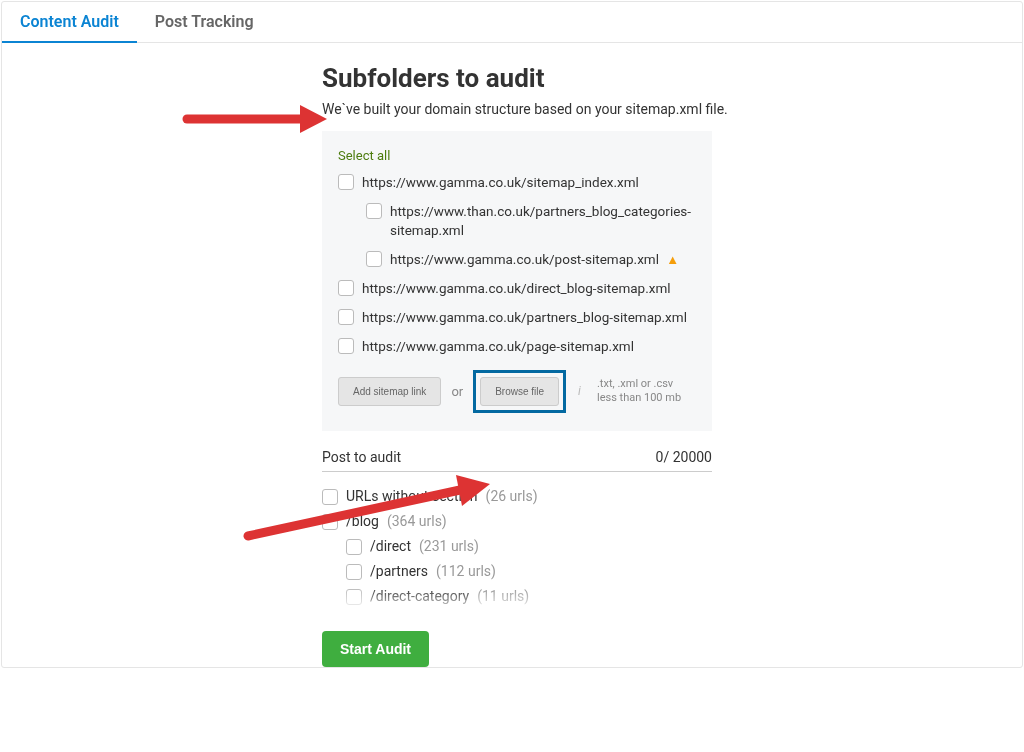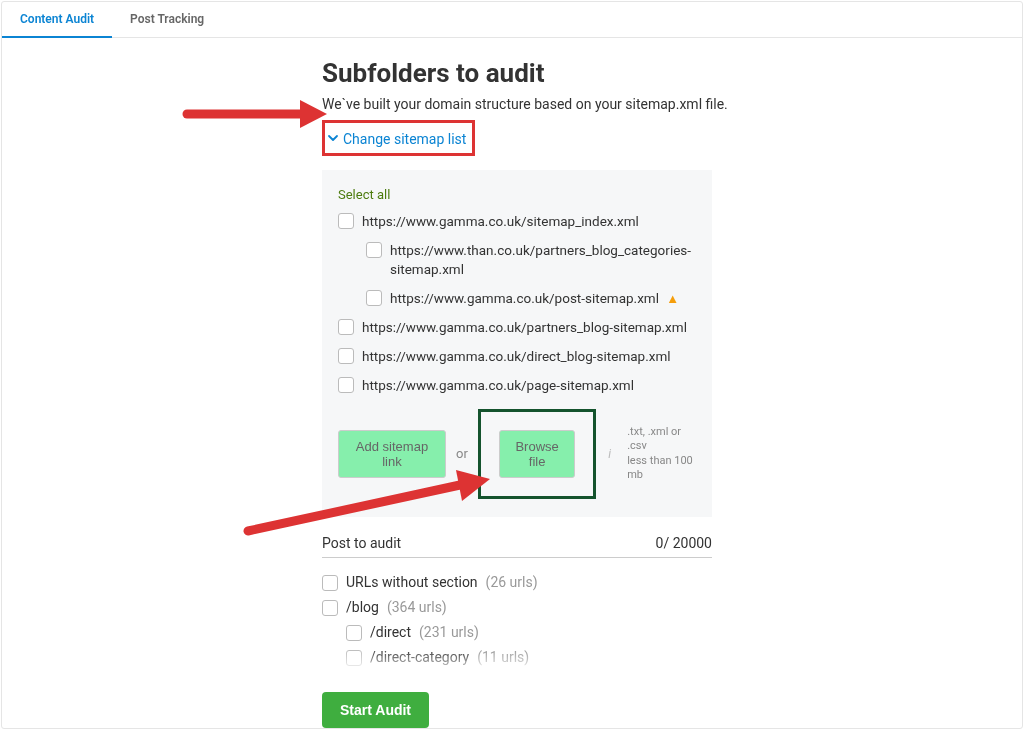--- a/index.html
+++ b/index.html
@@ -1,38 +1,38 @@
 <!DOCTYPE html>
 <html><head>
 <meta charset="utf-8">
 <style>
   *{box-sizing:border-box;margin:0;padding:0;}
   body{font-family:-apple-system,BlinkMacSystemFont,"Segoe UI",Roboto,Arial,sans-serif;background:#fff;color:#333;font-size:14px;width:1024px;height:752px;overflow:hidden;}
   .frame{border:1px solid #e5e5e5;border-radius:3px;margin:1px;}
   .tabs{display:flex;border-bottom:1px solid #e5e5e5;}
-  .tab{padding:10px 18px;font-size:12px;font-weight:600;color:#666;cursor:pointer;}
+  .tab{padding:10px 18px;font-size:16px;font-weight:600;color:#666;cursor:pointer;}
   .tab.active{color:#0b84d3;border-bottom:2px solid #0b84d3;margin-bottom:-1px;}
   .content{padding:20px 0 0 0;max-width:720px;margin-left:320px;position:relative;}
   h2{font-size:26px;font-weight:700;color:#333;margin-bottom:8px;}
   .desc{font-size:14px;color:#333;margin-bottom:8px;}
   .collapse-link{display:inline-flex;align-items:center;gap:4px;color:#0b84d3;font-size:14px;cursor:pointer;padding:4px 0;}
   .chev{display:inline-block;}
   .hl-box{border:3px solid #d33;padding:4px 6px 2px 2px;display:inline-block;}
   .panel{background:#f6f7f8;padding:16px 16px 18px 16px;margin-top:14px;width:390px;}
   .link{color:#4d7c0f;font-size:13px;cursor:pointer;}
   .sitemap-list{margin-top:10px;}
   .row{display:flex;align-items:flex-start;gap:8px;margin:10px 0;}
   .row.nested{margin-left:28px;}
   .cb{appearance:none;width:16px;height:16px;border:1px solid #bbb;border-radius:3px;background:#fff;flex:0 0 16px;cursor:pointer;margin-top:1px;}
   .row-label{font-size:13.5px;color:#333;line-height:1.4;word-break:break-word;}
   .warn{color:#f59e0b;font-size:13px;margin-left:4px;}
   .action-row{display:flex;align-items:center;gap:10px;margin-top:14px;}
-  .btn{border:1px solid #ccc;background:#86efac;border-radius:3px;padding:8px 14px;font-size:13px;color:#666;cursor:pointer;}
+  .btn{border:1px solid #ccc;background:#e5e5e5;border-radius:3px;padding:8px 14px;font-size:10px;color:#666;cursor:pointer;}
   .or{color:#888;font-size:13px;}
-  .hl-box2{border:3px solid #14532d;padding:18px;display:inline-block;}
+  .hl-box2{border:3px solid #0369a1;padding:4px;display:inline-block;}
   .hint{font-size:11px;color:#888;line-height:1.3;margin-left:4px;}
   .info-i{color:#bbb;font-style:italic;font-size:12px;margin:0 2px;}
   .urls-header{display:flex;justify-content:space-between;align-items:baseline;margin-top:18px;padding-bottom:6px;border-bottom:1px solid #ccc;width:390px;}
   .urls-header .l{font-size:14px;color:#333;}
   .urls-header .r{font-size:14px;color:#333;}
   .folders{margin-top:16px;width:390px;}
   .frow{display:flex;align-items:center;gap:8px;margin:8px 0;}
   .frow.nested{margin-left:24px;}
   .fname{font-size:14px;color:#333;}
   .fcount{color:#999;font-size:14px;}
@@ -48,30 +48,20 @@
   <div class="tabs">
     <div class="tab active">Content Audit</div>
     <div class="tab">Post Tracking</div>
   </div>
 
   <div class="content">
 
     <h2>Subfolders to audit</h2>
     <div class="desc">We`ve built your domain structure based on your sitemap.xml file.</div>
 
-    <span class="hl-box">
-      <span class="collapse-link">
-        <span class="chev">
-          <svg width="12" height="12" viewBox="0 0 12 12">
-              <path d="M2 4 L6 8 L10 4" stroke="#0b84d3" stroke-width="1.8" fill="none" stroke-linecap="round" stroke-linejoin="round"></path>
-            </svg>
-        </span>
-        <span>Change sitemap list</span>
-      </span>
-    </span>
 
     <div class="panel">
       <span class="link">Select all</span>
 
       <div class="sitemap-list">
         <div class="row">
           <input type="checkbox" class="cb" style="">
           <span class="row-label">https://www.gamma.co.uk/sitemap_index.xml</span>
         </div>
         <div class="row nested">
@@ -80,25 +70,25 @@
         </div>
         <div class="row nested">
           <input type="checkbox" class="cb" style="">
           <span class="row-label">
             <span>https://www.gamma.co.uk/post-sitemap.xml</span>
             <span class="warn">▲</span>
           </span>
         </div>
         <div class="row">
           <input type="checkbox" class="cb" style="">
-          <span class="row-label">https://www.gamma.co.uk/partners_blog-sitemap.xml</span>
+          <span class="row-label">https://www.gamma.co.uk/direct_blog-sitemap.xml</span>
         </div>
         <div class="row">
           <input type="checkbox" class="cb" style="">
-          <span class="row-label">https://www.gamma.co.uk/direct_blog-sitemap.xml</span>
+          <span class="row-label">https://www.gamma.co.uk/partners_blog-sitemap.xml</span>
         </div>
         <div class="row">
           <input type="checkbox" class="cb" style="">
           <span class="row-label">https://www.gamma.co.uk/page-sitemap.xml</span>
         </div>
       </div>
 
       <div class="action-row">
         <button class="btn">Add sitemap link</button>
         <span class="or">or</span>
@@ -127,20 +117,25 @@
       <div class="frow">
         <input type="checkbox" class="cb" style="">
         <span class="fname">/blog</span>
         <span class="fcount">(364 urls)</span>
       </div>
       <div class="frow nested">
         <input type="checkbox" class="cb" style="">
         <span class="fname">/direct</span>
         <span class="fcount">(231 urls)</span>
       </div>
+      <div class="frow nested">
+        <input type="checkbox" class="cb" style="">
+        <span class="fname">/partners</span>
+        <span class="fcount">(112 urls)</span>
+      </div>
       <div style="position:relative;">
         <div class="frow nested">
           <input type="checkbox" class="cb" style="">
           <span class="fname">/direct-category</span>
           <span class="fcount">(11 urls)</span>
         </div>
         <div class="fade" style="top:0;"></div>
       </div>
     </div>
 

